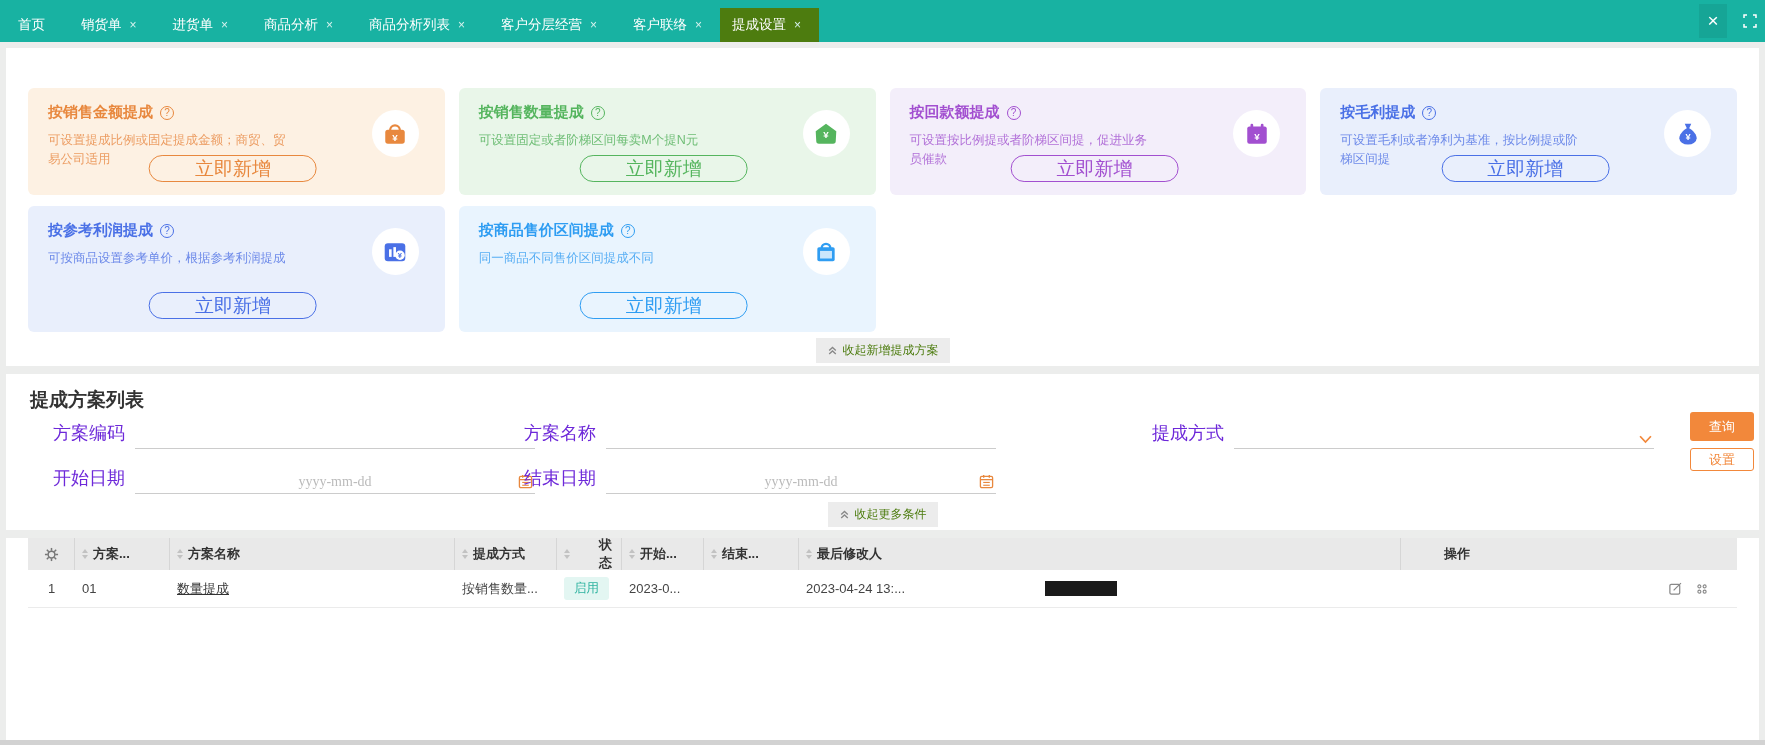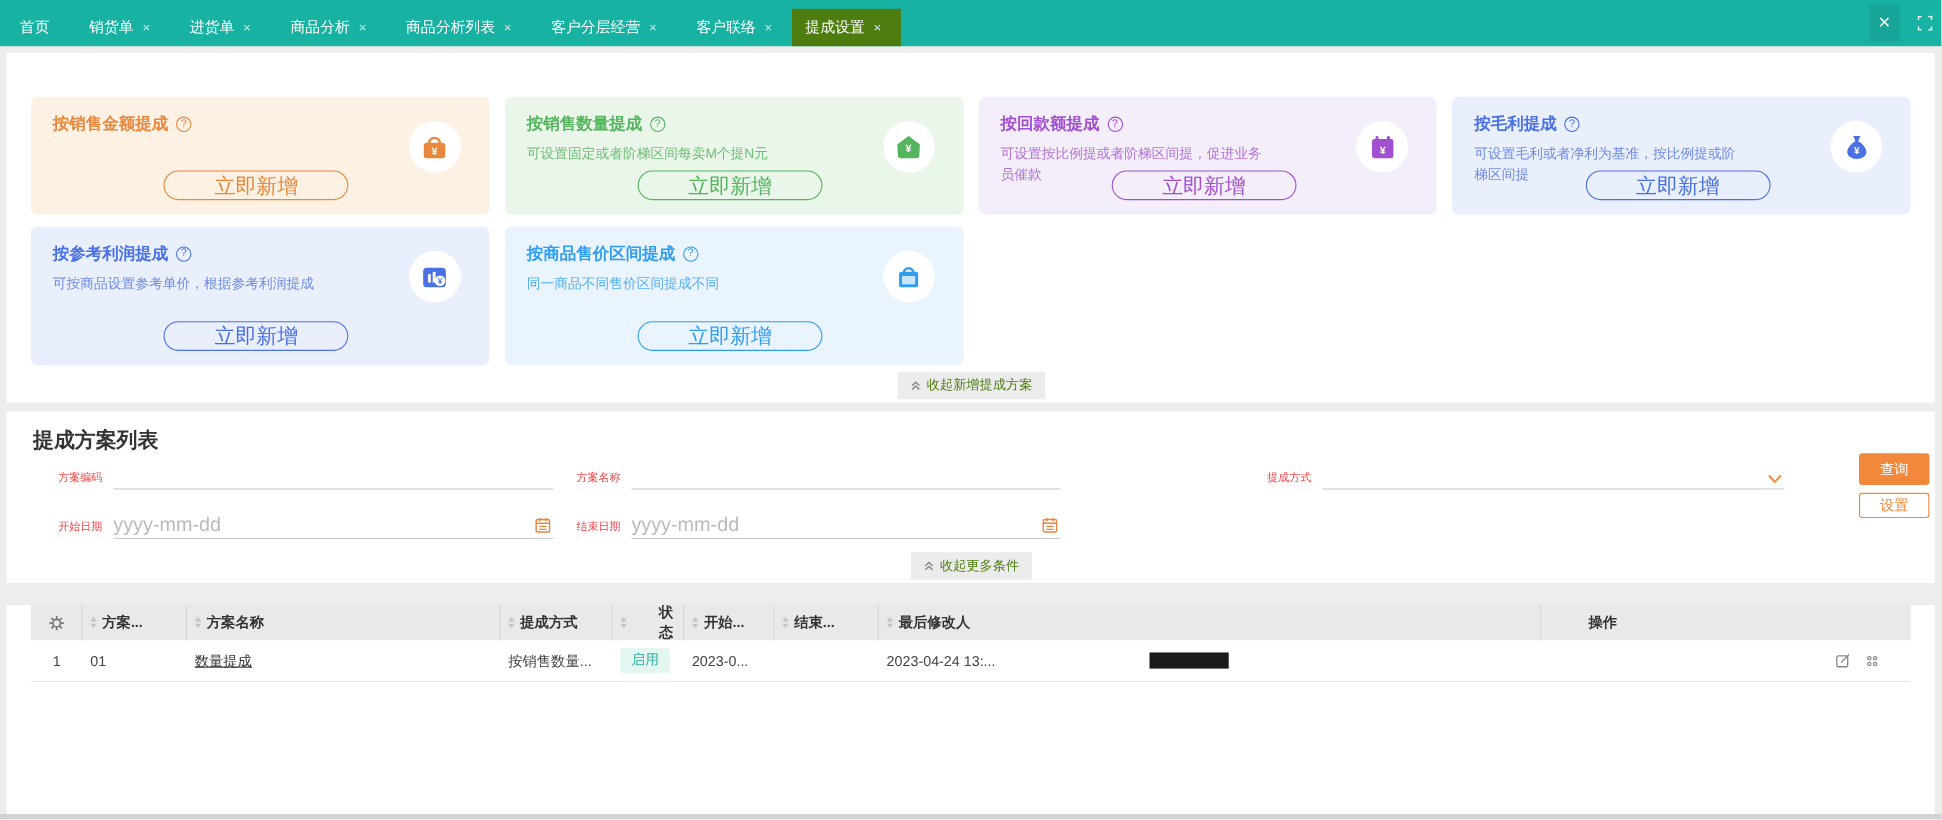--- a/index.html
+++ b/index.html
@@ -33,38 +33,38 @@
             font-size:19px; cursor:pointer; font-family:inherit; }
   .pc-icon { position:absolute; right:26px; top:22px; width:47px; height:47px; border-radius:50%;
              background:#fff; display:flex; align-items:center; justify-content:center; color:var(--accent); }
   .collapse-pill { position:absolute; bottom:3px; left:50%; transform:translateX(-50%);
                    background:#ececec; color:#4d7c0f; font-size:12px; padding:4px 11px;
                    display:flex; align-items:center; gap:5px; cursor:pointer; white-space:nowrap; }
   
   .panel2 { margin-top:8px; height:156px; }
   .p2-title { position:absolute; left:24px; top:13px; font-size:19px; font-weight:bold; color:#333; }
   .field { position:absolute; display:flex; align-items:flex-end; }
-  .field label { font-size:10px; color:#ef4444; margin-right:10px; padding-bottom:4px; white-space:nowrap; }
-  .u-input { border:none; outline:none; border-bottom:1px solid #ccc; height:24px; font-size:18px;
-             color:#333; background:transparent; font-family:Liberation Sans, sans-serif; }
+  .field label { font-size:18px; color:#6d28d9; margin-right:10px; padding-bottom:4px; white-space:nowrap; }
+  .u-input { border:none; outline:none; border-bottom:1px solid #ccc; height:24px; font-size:14px;
+             color:#333; background:transparent; font-family:Liberation Serif, serif;text-align:center; }
   .u-input::placeholder { color:#bbb; }
   .with-icon { position:relative; }
   .with-icon .tail-ic { position:absolute; right:2px; bottom:5px; }
   .f-code { left:47px; top:47px; }  .f-code .u-input { width:400px; }
   .f-name { left:518px; top:47px; } .f-name .u-input { width:390px; }
   .f-method { left:1146px; top:47px; } .f-method .u-input { width:420px; }
   .f-start { left:47px; top:92px; }  .f-start .u-input { width:400px; }
   .f-end { left:518px; top:92px; }   .f-end .u-input { width:390px; }
   .btn-search { position:absolute; right:5px; top:38px; width:64px; height:29px; background:#f2883b;
                 color:#fff; border:none; border-radius:3px; font-size:13px; cursor:pointer; font-family:inherit; }
   .btn-settings { position:absolute; right:5px; top:74px; width:64px; height:23px; background:#fff;
                   color:#f2883b; border:1px solid #f2883b; border-radius:3px; font-size:13px; cursor:pointer; font-family:inherit; }
   
   .panel3 { margin-top:8px; height:204px; }
-  .grid-table { margin:20px 22px 0 22px; }
+  .grid-table { margin:8px 22px 0 22px; }
   .thead { display:flex; height:32px; background:#e9e9e9; align-items:stretch; }
   .th { display:flex; align-items:center; font-size:13px; font-weight:bold; color:#333;
         border-right:1px solid #d6d6d6; padding-left:7px; }
   .th:last-child { border-right:none; }
   .trow { display:flex; height:38px; align-items:center; border-bottom:1px solid #ebebeb; font-size:13px; color:#444; }
   .td { padding-left:7px; display:flex; align-items:center; overflow:hidden; white-space:nowrap; }
   .w-gear{width:47px; justify-content:center; padding-left:0;}
   .w-code{width:95px;} .w-name{width:285px;} .w-method{width:102px;} .w-status{width:65px;gap:24px;}
   .w-start{width:82px;} .w-end{width:95px;} .w-mdate{width:239px;} .w-mperson{width:602px;}
   .w-action{width:97px; justify-content:flex-end; padding-right:28px;}
@@ -125,20 +125,21 @@
 </div>
 
 <div class="panel panel1">
   <div class="cards-grid">
 
     <div class="promo-card" style="--bg: #fdf1e3; --accent: #e8883e; --desc: #ec9d63;">
       <div class="pc-title">
           <span>按销售金额提成</span>
           <span class="help-circle">?</span>
         </div>
+      <div class="pc-desc">可设置提成比例或固定提成金额；商贸、贸易公司适用</div>
       <span class="pc-icon">
         <svg viewBox="0 0 24 24" width="26" height="26">
             <path d="M7.5 8.5 a4.5 4.5 0 0 1 9 0" fill="none" stroke="currentColor" stroke-width="2"></path>
             <rect x="3" y="8" width="18" height="13" rx="2.5" fill="currentColor"></rect>
             <text x="12" y="18.2" font-size="9" fill="#fff" text-anchor="middle" font-weight="bold">¥</text>
           </svg>
       </span>
       <button class="pc-btn">立即新增</button>
     </div>
 

